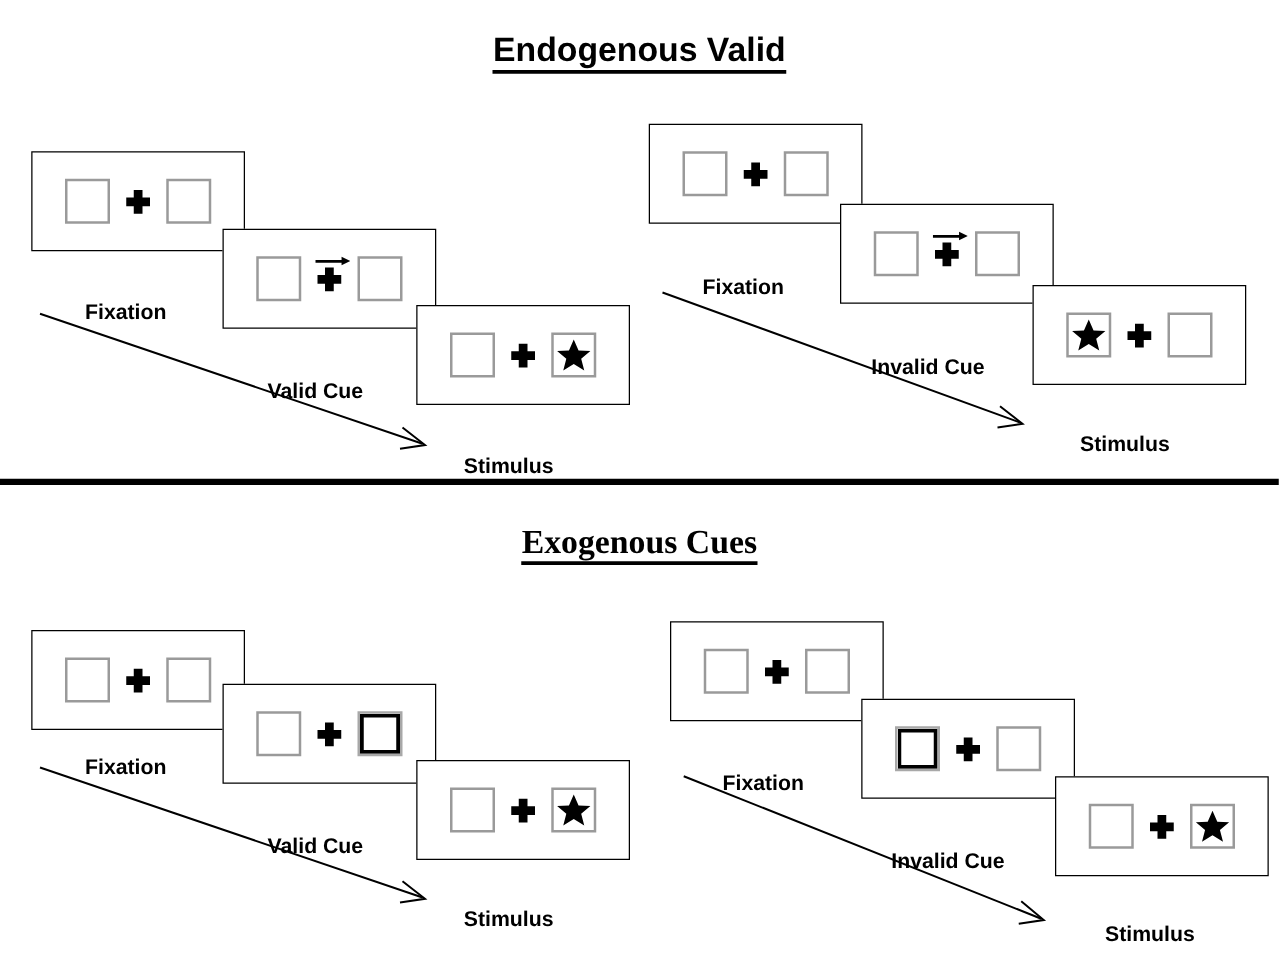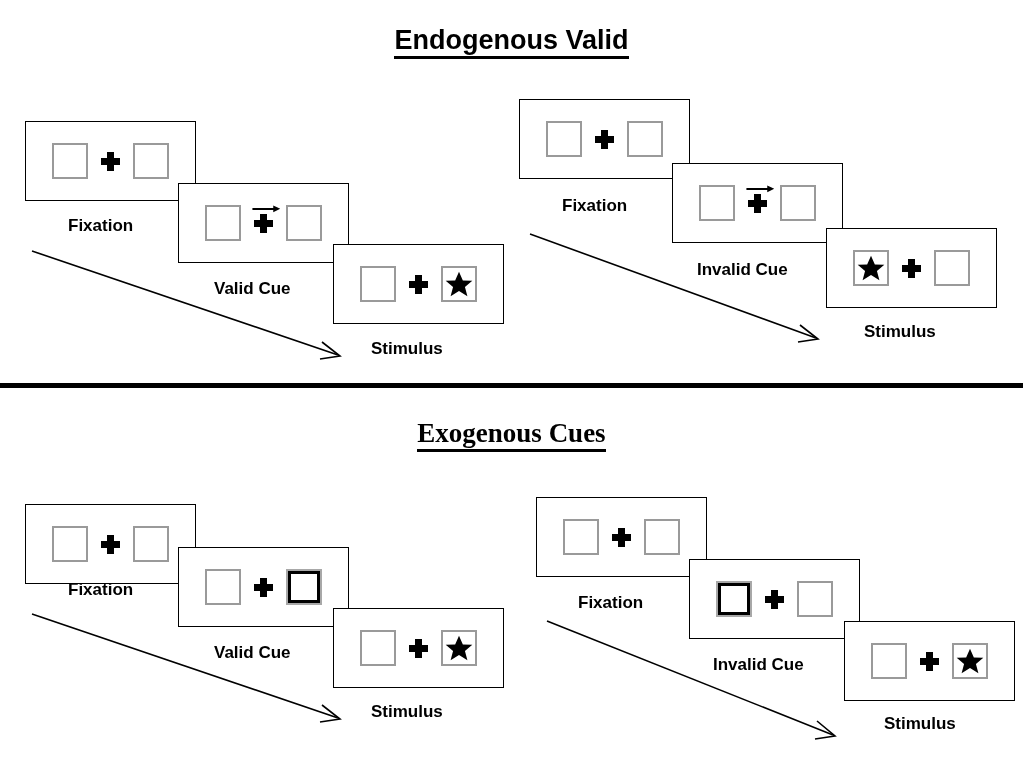--- a/index.html
+++ b/index.html
@@ -120,20 +120,21 @@
     height: 28px;
     display: block;
   }
 
   
   .caption {
     position: absolute;
     font-size: 17px;
     font-weight: bold;
     white-space: nowrap;
+    margin-top: 24px;
   }
 
   
   .flow-arrow {
     position: absolute;
     overflow: visible;
   }
 </style>
 </head>
 <body>

